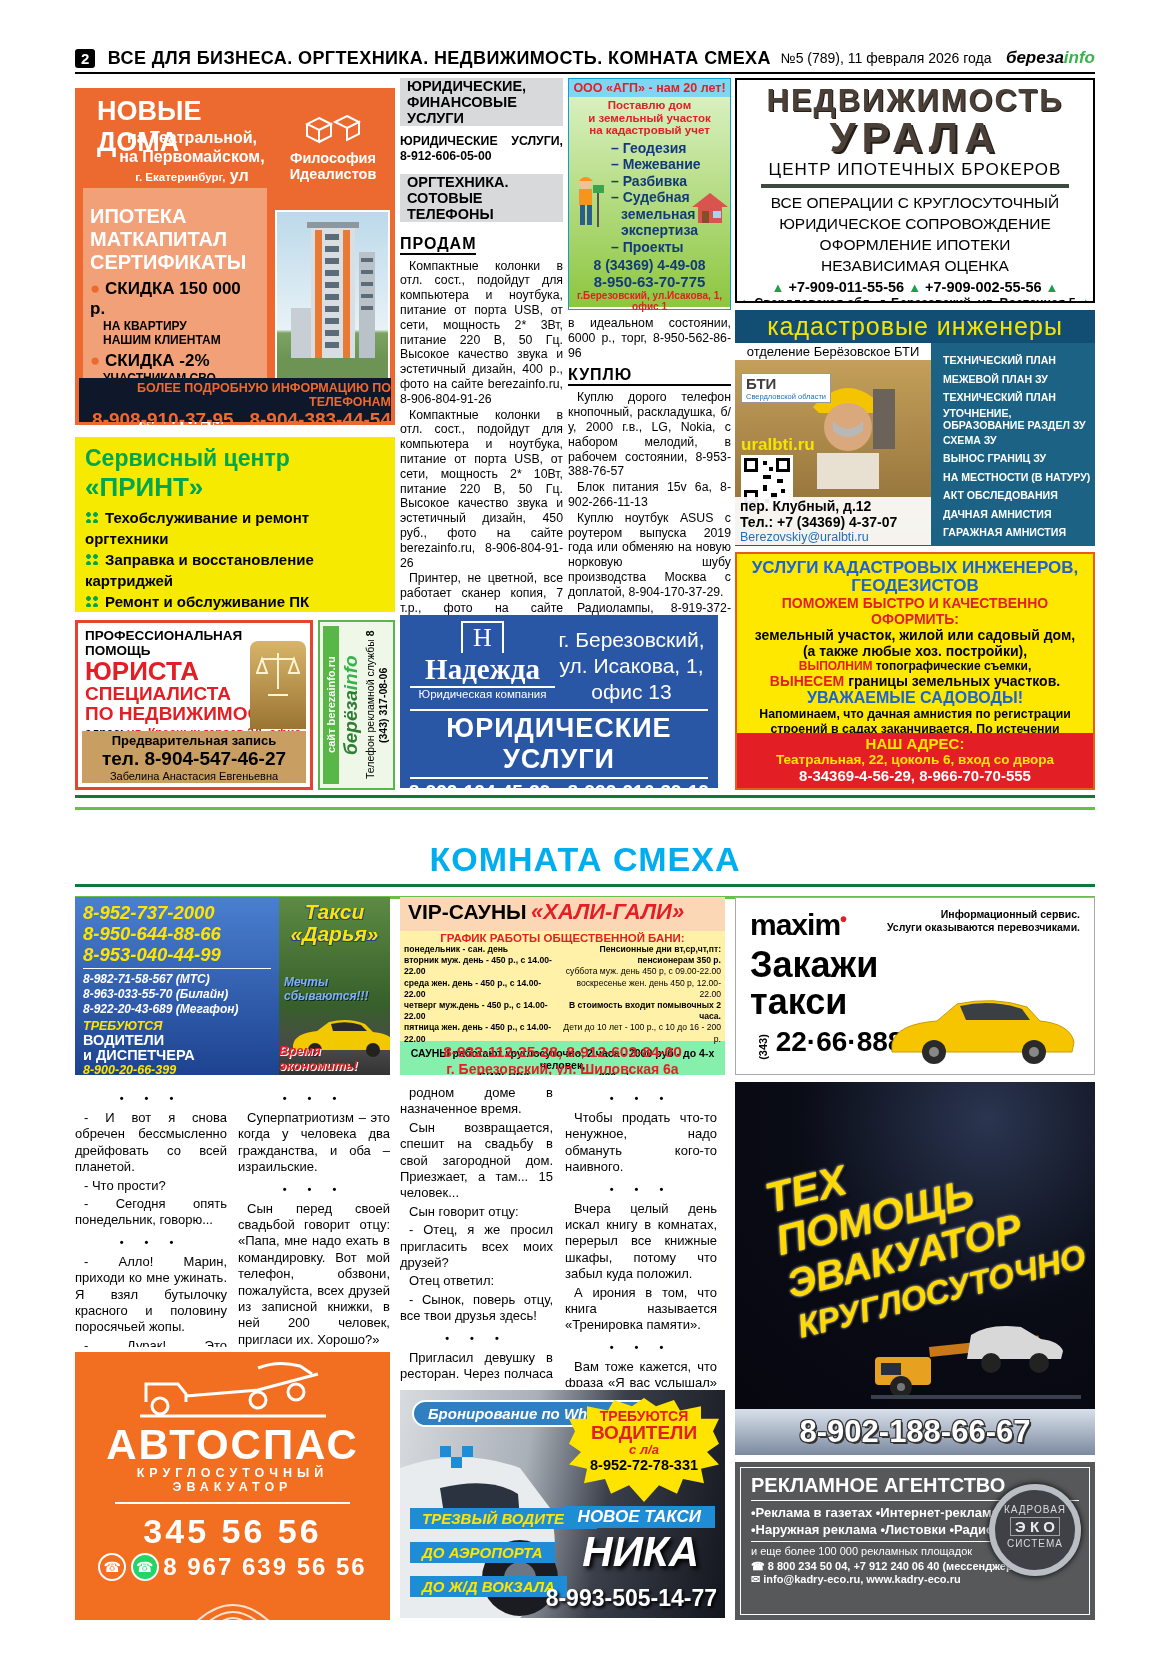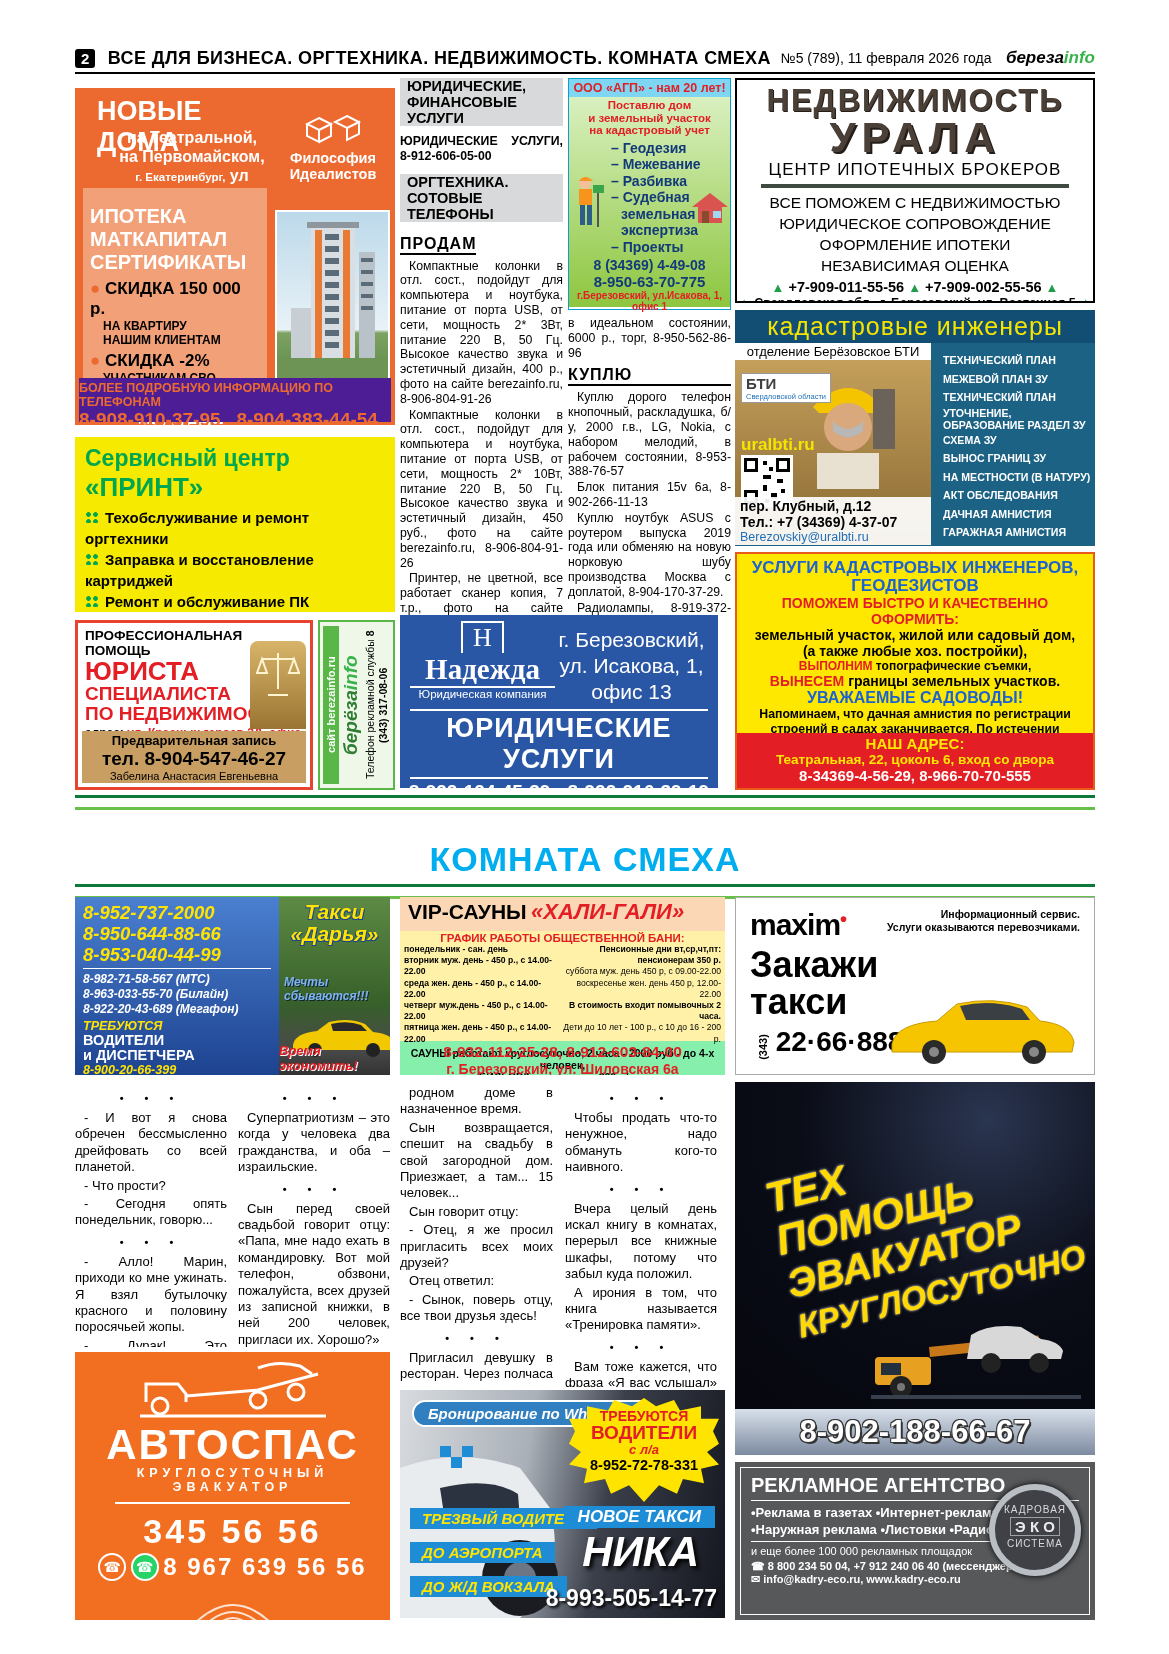--- a/index.html
+++ b/index.html
@@ -102,21 +102,21 @@
       </svg>
     </div>
     <div class="abs" style="left:18px;top:305px;width:176px;height:64px;">
       <div class="abs" style="left:58px;top:-4px;width:60px;height:60px;border:2px solid #f2a078;transform:rotate(45deg);"></div>
       <div class="abs w b c" style="left:0;top:2px;width:176px;">
         <div style="font-size:15px;">БРОНИРУЕМ</div>
         <div style="font-size:19px;">ПО ЦЕНЕ</div>
 
       </div>
     </div>
-    <div class="abs" style="left:4px;right:4px;bottom:3px;height:44px;background:#4c1d95;text-align:left;padding-top:3px;">
+    <div class="abs" style="left:4px;right:4px;bottom:3px;height:44px;background:#0f172a;text-align:right;padding-top:3px;">
       <div class="b" style="color:#ec6a30;font-size:12.5px;">БОЛЕЕ ПОДРОБНУЮ ИНФОРМАЦИЮ ПО ТЕЛЕФОНАМ</div>
       <div class="b" style="color:#ec6a30;font-size:19px;">
         <span>8-908-910-37-95</span>&nbsp;&nbsp;&nbsp;<span>8-904-383-44-54</span>
       </div>
     </div>
   </div>
 
   <div class="ad" style="left:75px;top:437px;width:320px;height:175px;background:#f6ea00;padding:8px 10px;">
     <div class="b" style="color:#00a650;font-size:23px;"><span>Сервисный центр</span> <span style="font-size:26px;">«ПРИНТ»</span></div>
     <div style="margin-top:4px;">
@@ -237,21 +237,21 @@
     <div style="border-top:2px solid #fff;margin:2px 10px;"></div>
     <div class="b" style="font-size:19px;">8-922-124-45-39 • 8-922-216-39-19</div>
   </div>
 
   <div class="ad" style="left:735px;top:78px;width:360px;height:225px;background:#fff;border:2px solid #000;text-align:center;padding-top:6px;">
     <div class="b" style="font-size:31px;letter-spacing:2px;color:#4a4038;text-shadow:1px 1px 0 #241d18;line-height:30px;">НЕДВИЖИМОСТЬ</div>
     <div class="b" style="font-size:42px;letter-spacing:6px;color:#4a4038;text-shadow:2px 2px 0 #241d18;line-height:44px;"><span>УРАЛА</span></div>
     <div style="font-size:17px;letter-spacing:1px;">ЦЕНТР ИПОТЕЧНЫХ БРОКЕРОВ</div>
     <div style="border-top:4px solid #3e4a40;margin:4px 24px;"></div>
     <div style="font-size:15.5px;line-height:21px;">
-      <div>ВСЕ ПОМОЖЕМ С НЕДВИЖИМОСТЬЮ</div>
+      <div>ВСЕ ОПЕРАЦИИ С КРУГЛОСУТОЧНЫЙ</div>
       <div>ЮРИДИЧЕСКОЕ СОПРОВОЖДЕНИЕ</div>
       <div>ОФОРМЛЕНИЕ ИПОТЕКИ</div>
       <div>НЕЗАВИСИМАЯ ОЦЕНКА</div>
     </div>
     <div class="b" style="font-size:14.5px;margin-top:3px;">
       <span class="tri">▲</span> <span>+7-909-011-55-56</span>
       <span class="tri">▲</span> <span>+7-909-002-55-56</span>
       <span class="tri">▲</span>
     </div>
     <div class="b" style="font-size:12.5px;">

